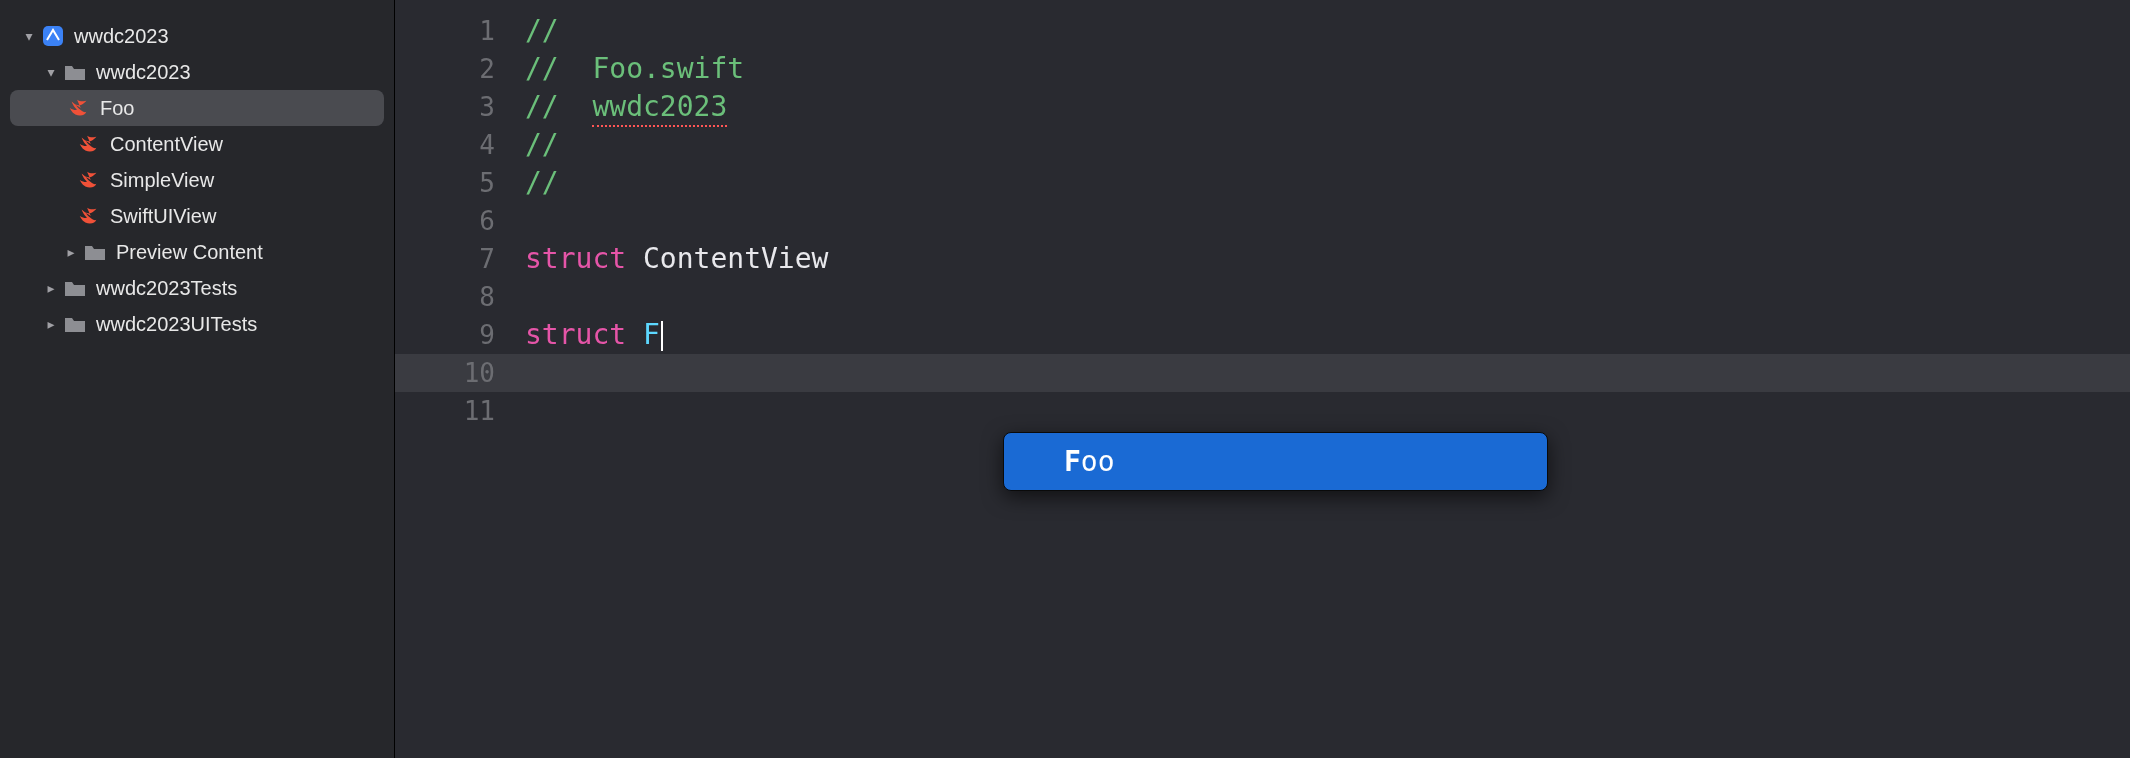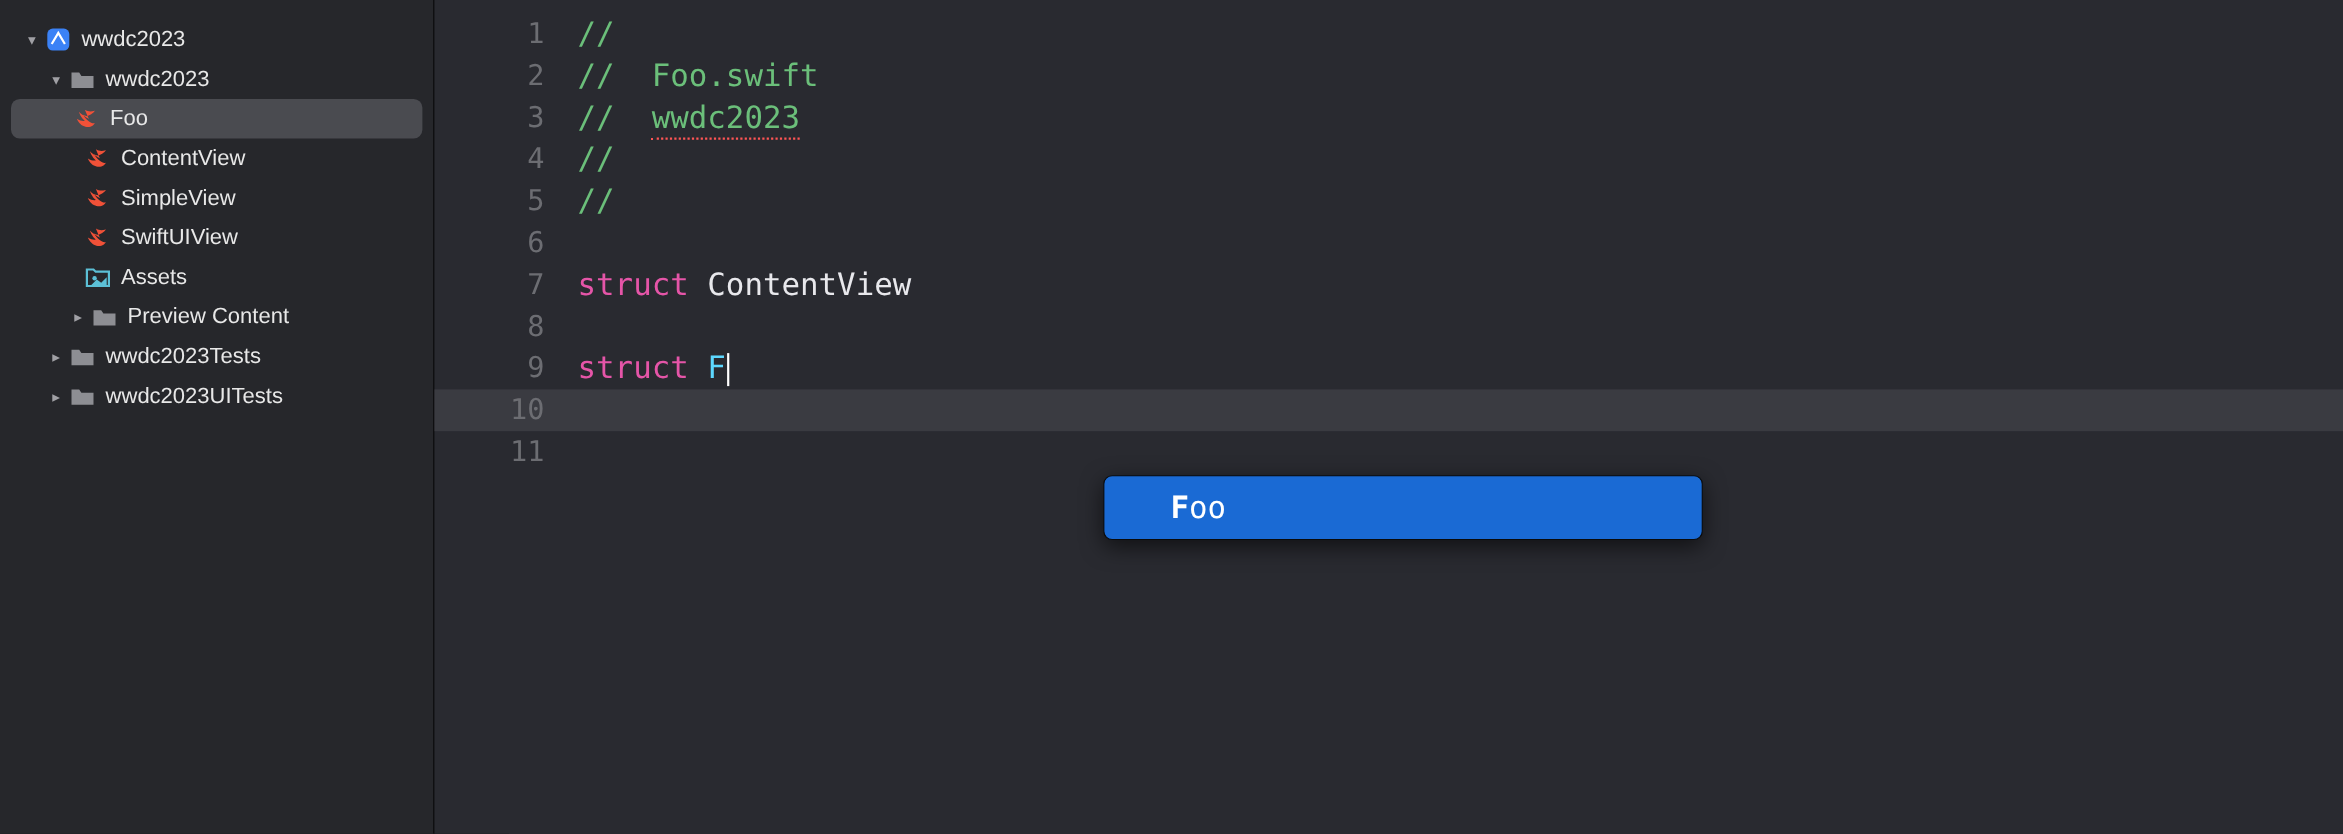--- a/index.html
+++ b/index.html
@@ -195,30 +195,20 @@
 
   <div class="tree-item indent-2">
     <span class="icon">
       <svg width="22" height="22" viewBox="0 0 24 24">
           <path d="M20 4 C20 4 14 12 8 8 C12 14 18 18 20 16 C19 19 14 22 8 19 C4 17 2 12 2 12 C6 15 10 14 10 14 C6 11 4 5 4 5 C8 9 14 12 14 12 C12 8 10 3 10 3 C14 6 20 4 20 4 Z" fill="#f05138"></path>
         </svg>
     </span>
     <span>SwiftUIView</span>
   </div>
 
-  <div class="tree-item indent-2">
-    <span class="icon">
-      <svg width="24" height="20" viewBox="0 0 24 20">
-          <path d="M2 3 L8 3 L10 5 L22 5 L22 18 L2 18 Z" fill="none" stroke="#5cc0d6" stroke-width="2"></path>
-          <circle cx="9" cy="11" r="2" fill="#5cc0d6"></circle>
-          <path d="M6 17 L11 12 L15 15 L20 10 L20 17 Z" fill="#5cc0d6"></path>
-        </svg>
-    </span>
-    <span>Assets</span>
-  </div>
 
   <div class="tree-item indent-1" style="padding-left:52px">
     <span class="chevron">▸</span>
     <span class="icon">
       <svg width="24" height="20" viewBox="0 0 24 20">
           <path d="M2 4 L9 4 L11 7 L22 7 L22 18 L2 18 Z" fill="#8d8e93"></path>
         </svg>
     </span>
     <span>Preview Content</span>
   </div>

